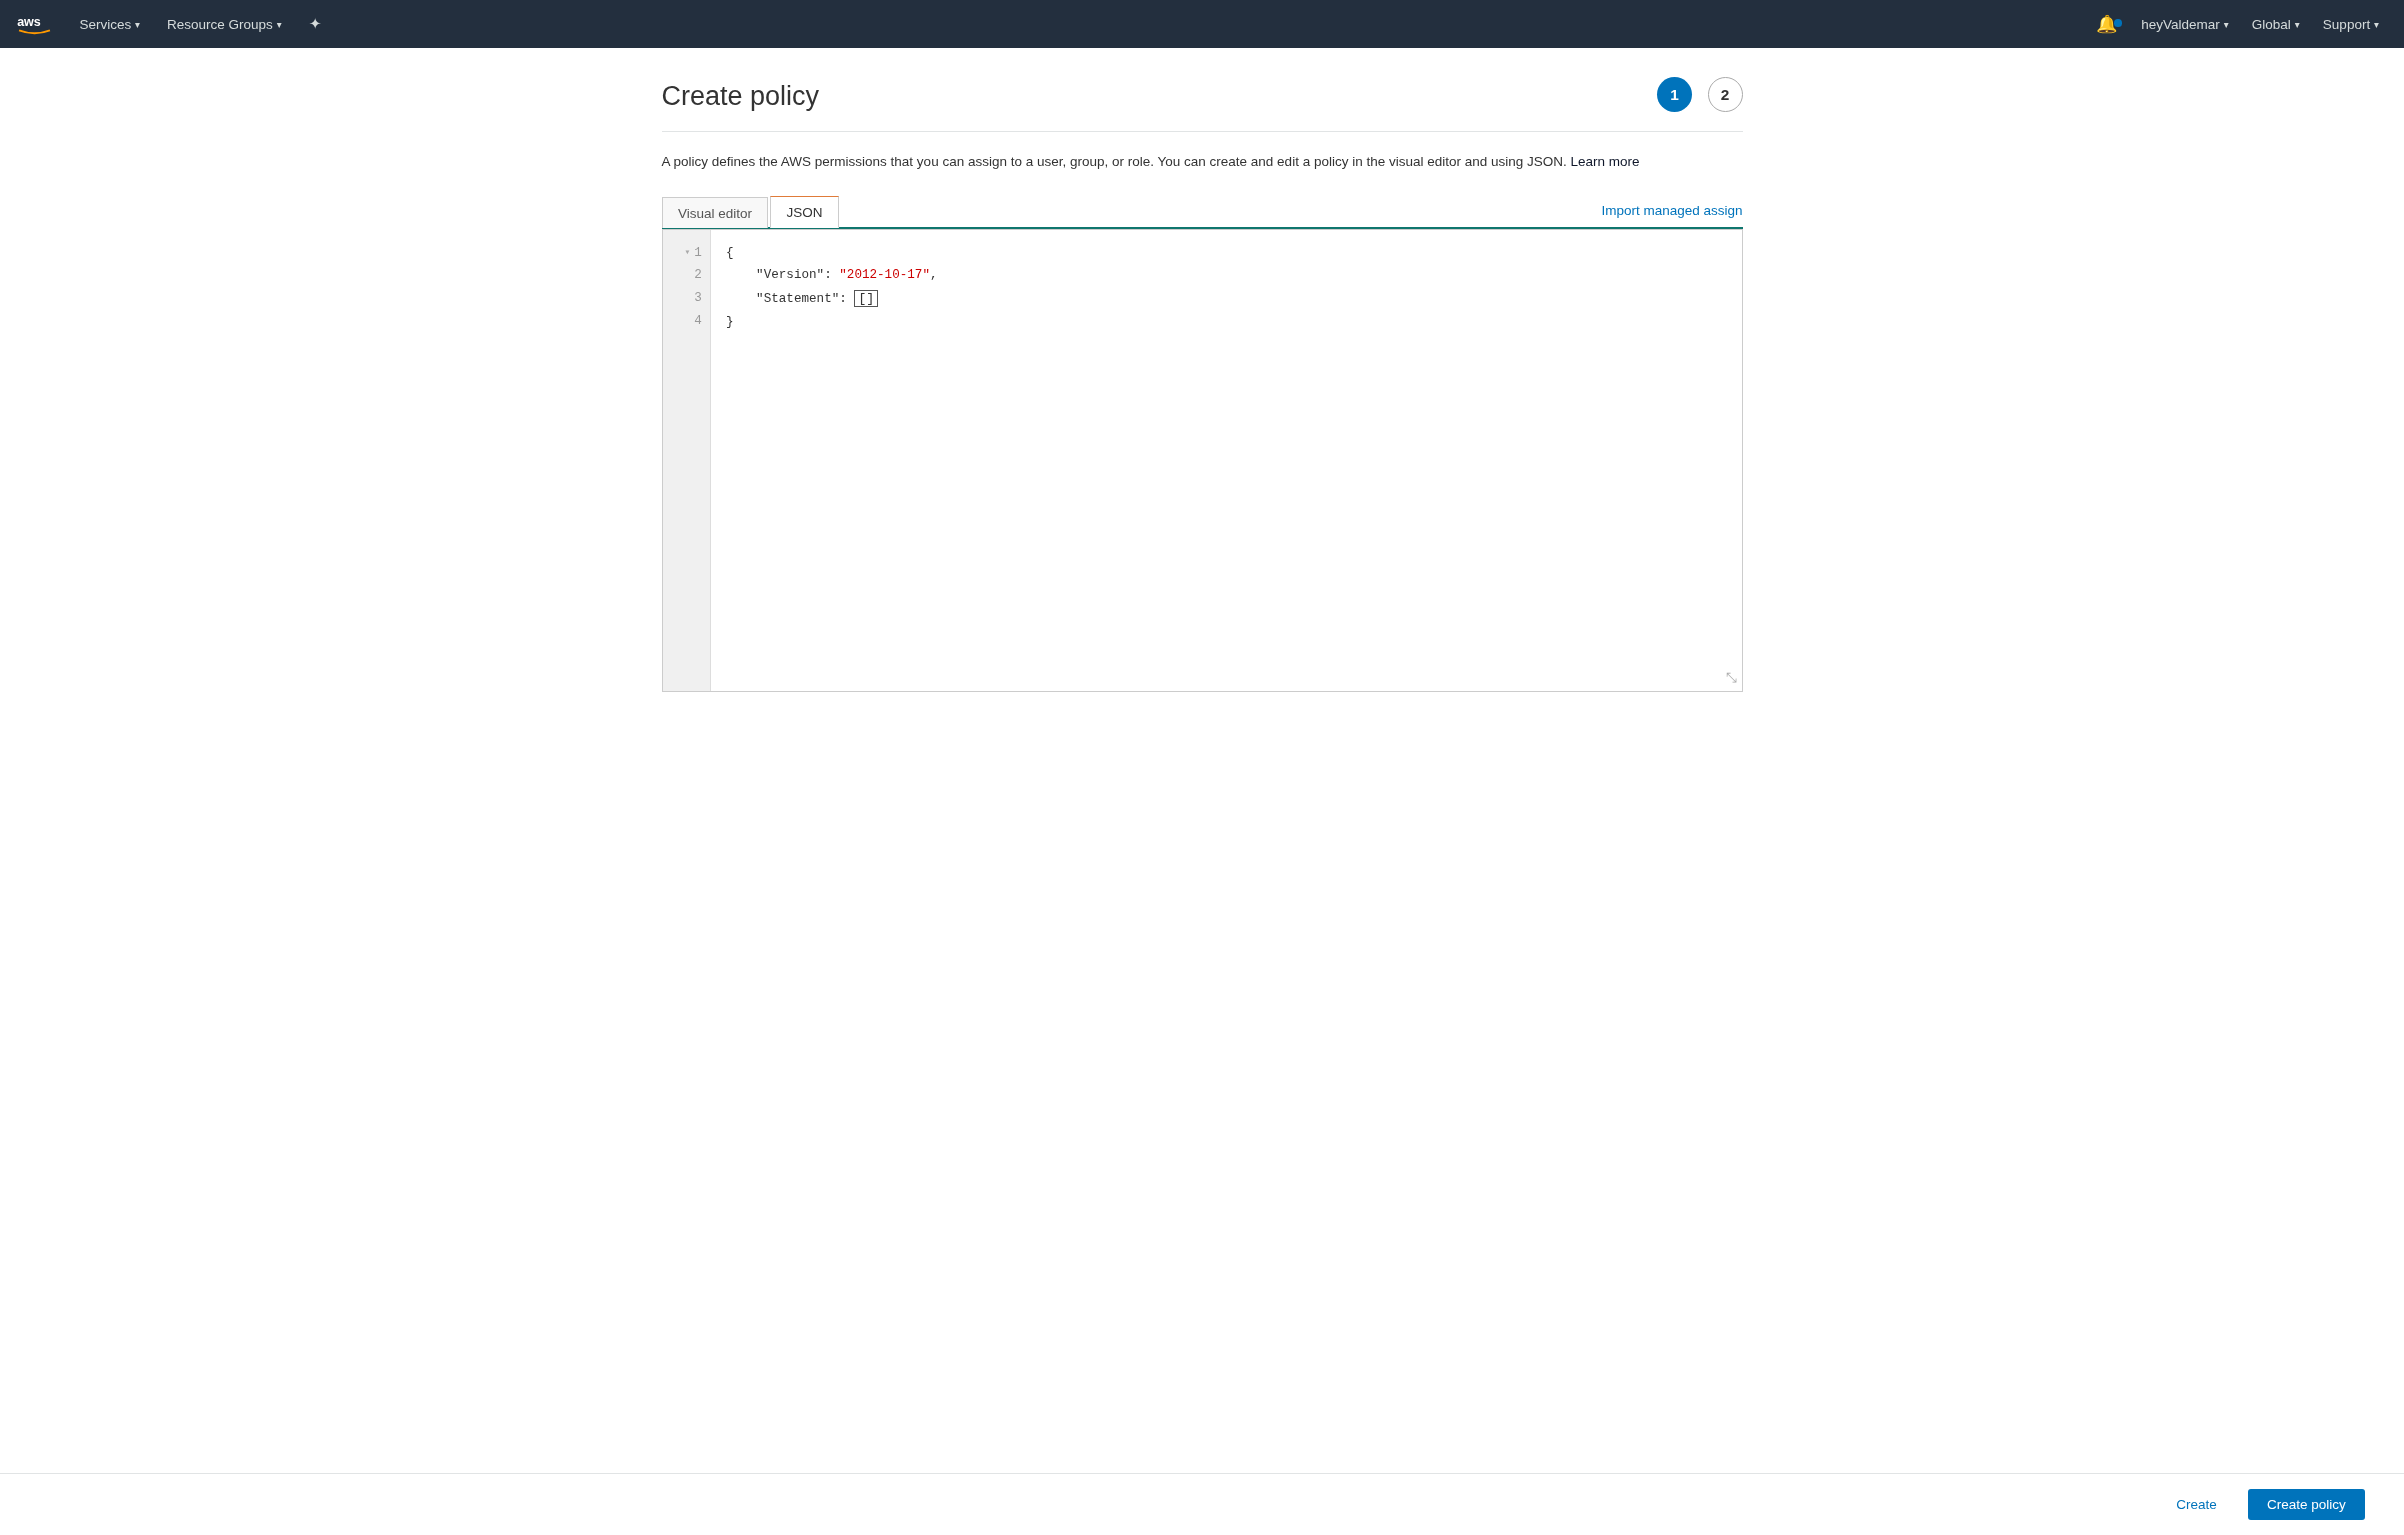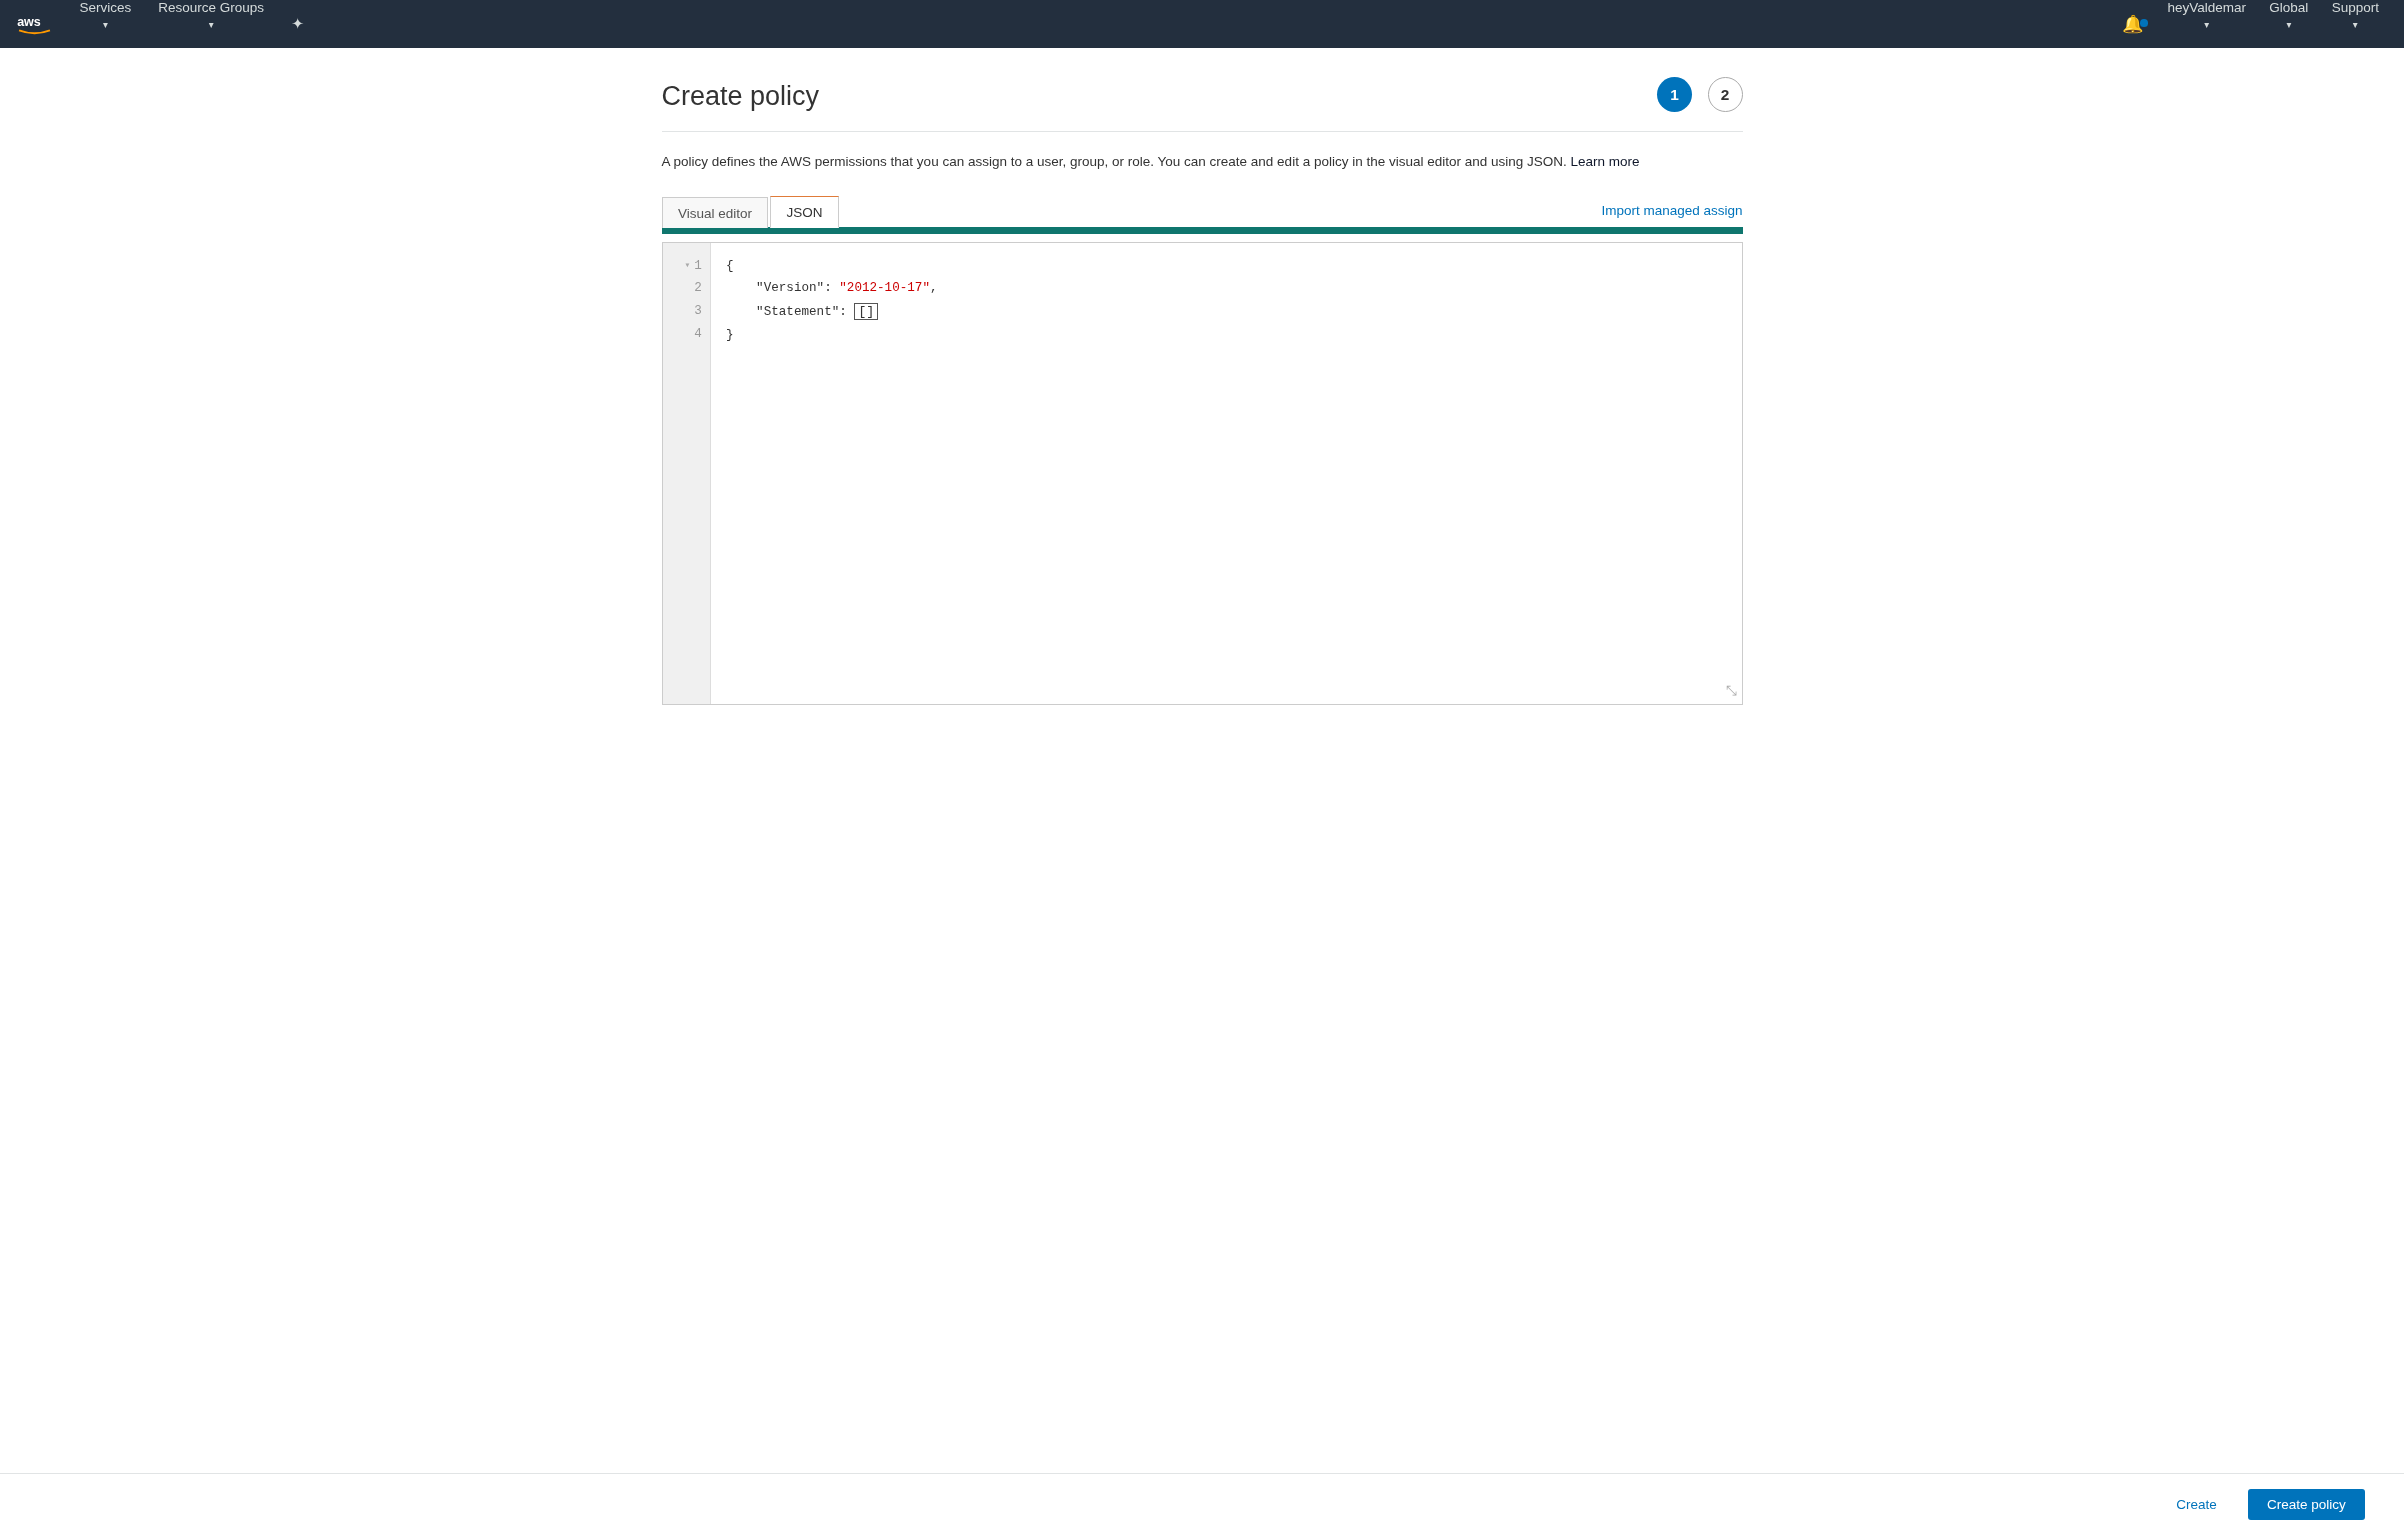--- a/index.html
+++ b/index.html
@@ -30,21 +30,20 @@
     }
     .nav-item {
       color: #d5dbdb;
       font-size: 13.5px;
       display: flex;
       align-items: center;
       gap: 3.9px;
       padding: 0 9.7px;
       cursor: pointer;
       height: 48px;
-      flex-direction: column;
     }
     .nav-chevron { font-size: 9.7px; }
     .nav-star {
       color: #d5dbdb;
       font-size: 15.4px;
       padding: 0 9.7px;
       cursor: pointer;
     }
     .navbar-right {
       margin-left: auto;
@@ -134,22 +133,22 @@
     .description a {
       color: #0f172a;
       text-decoration: none;
     }
 
     
     .tabs-container {
       display: flex;
       align-items: flex-end;
       justify-content: space-between;
-      border-bottom: 7px solid #0f766e;
-      margin-bottom: 8px;
+      border-bottom: 2px solid #0f766e;
+      margin-bottom: 0;
     }
     .tabs-left {
       display: flex;
       align-items: flex-end;
     }
     .tab {
       padding: 7.7px 15.4px;
       cursor: pointer;
       font-size: 13.5px;
       color: #555;

